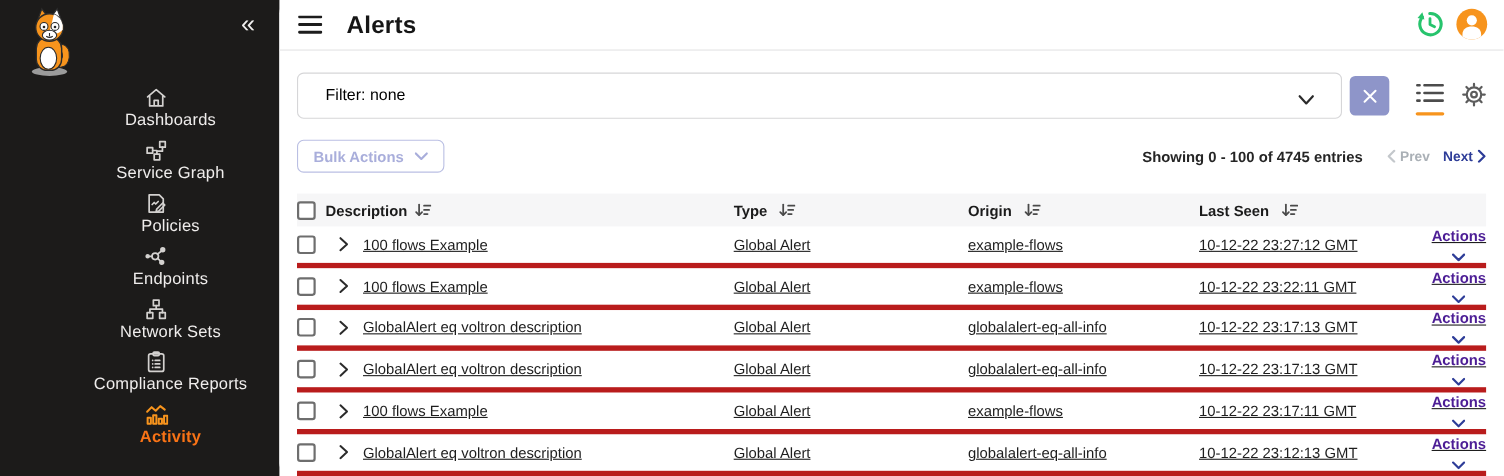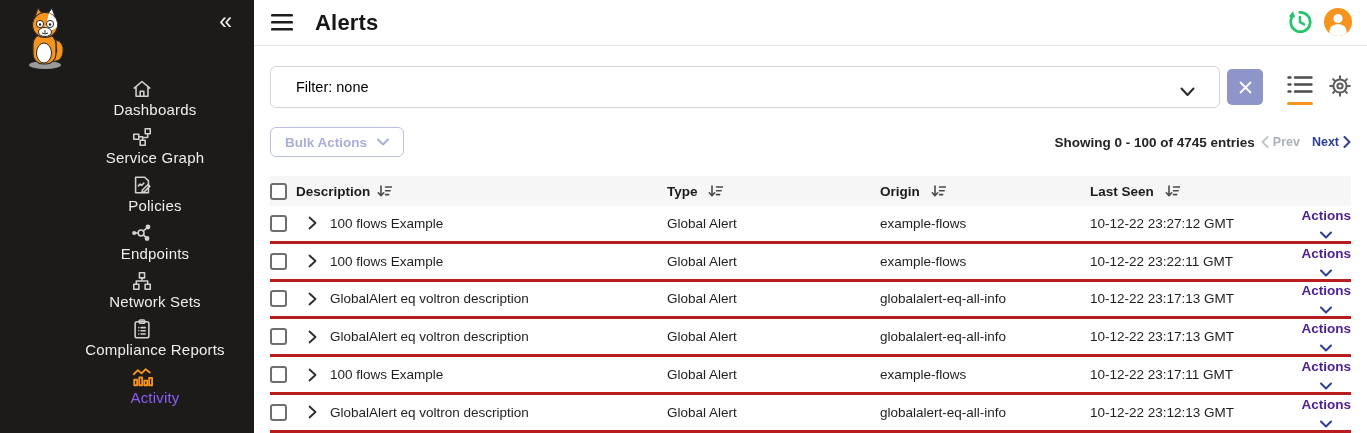--- a/index.html
+++ b/index.html
@@ -22,21 +22,21 @@
   }
   .nav { position:absolute; left:0; top:77px; width:100%; }
   .nav-item {
     display:flex; align-items:center; height:48px; padding-left:30px;
     cursor:pointer;
     flex-direction:column;
   }
   .nav-icon { width:24px; height:24px; flex:0 0 24px; display:flex; align-items:center; justify-content:center; }
   .nav-icon svg { stroke:#d3d1cf; fill:none; stroke-width:1.7; stroke-linecap:round; stroke-linejoin:round; }
   .nav-label { margin-left:26px; color:#efedec; font-size:15px; letter-spacing:.2px; }
-  .nav-item.active .nav-label { color:#8b5cf6; font-weight:400; }
+  .nav-item.active .nav-label { color:#f97316; font-weight:700; }
   .nav-item.active .nav-icon svg { stroke:#f7941d; }
 
   
   .main { position:absolute; left:254px; top:0; width:1113px; height:433px; background:#fff;border-radius:12px; }
 
   .topbar {
     position:absolute; left:0; top:0; width:100%; height:46px;
     border-bottom:1px solid #e3e3e4; display:flex; align-items:center;
   }
   .hamburger { margin-left:17px; cursor:pointer; display:flex; }
@@ -66,34 +66,35 @@
     background:#fff; border:1px solid #babfe3; border-radius:6px;
     color:#a9aedb; font-size:13.5px; font-weight:600;
     display:flex; align-items:center; gap:10px; cursor:default;
     font-family:"Liberation Sans", sans-serif;
     justify-content:space-between;
   }
   .pagination {
     position:absolute; right:16px; top:127px; height:30px;
     display:flex; align-items:center; gap:6px;
   }
-  .showing-text { font-size:13.5px; color:#252525; font-weight:600; margin-right:0; }
+  .showing-text { font-size:13.5px; color:#252525; font-weight:600; margin-right:16px; }
   .prev-link { display:flex; align-items:center; gap:4px; color:#aab0b6; font-size:12.5px; font-weight:700; cursor:default; }
   .next-link { display:flex; align-items:center; gap:4px; color:#2e3d98; font-size:12.5px; font-weight:700; cursor:pointer; margin-left:6px; }
 
   
   .table { position:absolute; left:16px; top:176px; width:1081px; }
   .thead {
     display:flex; align-items:center; height:30px; background:#f6f6f7;
     font-size:13.5px; font-weight:700; color:#1b1b1b;
   }
   .trow {
     display:flex; align-items:center; height:37.8px;
-    border-bottom:3px solid #b91c1c; font-size:13.5px; color:#1e1e1e;
+    border-bottom:5px solid #b91c1c; font-size:13.5px; color:#1e1e1e;
     background:#fff;
+    text-decoration:underline;
   }
   .col-check { width:26px; display:flex; align-items:center; }
   .checkbox {
     width:17px; height:17px; border:2px solid #6e6e6e; border-radius:3px;
     background:#fff; cursor:pointer;
   }
   .col-desc { width:371px; display:flex; align-items:center; }
   .col-type { width:213px; }
   .col-origin { width:210px; }
   .col-last { width:190px; font-weight:500; }

